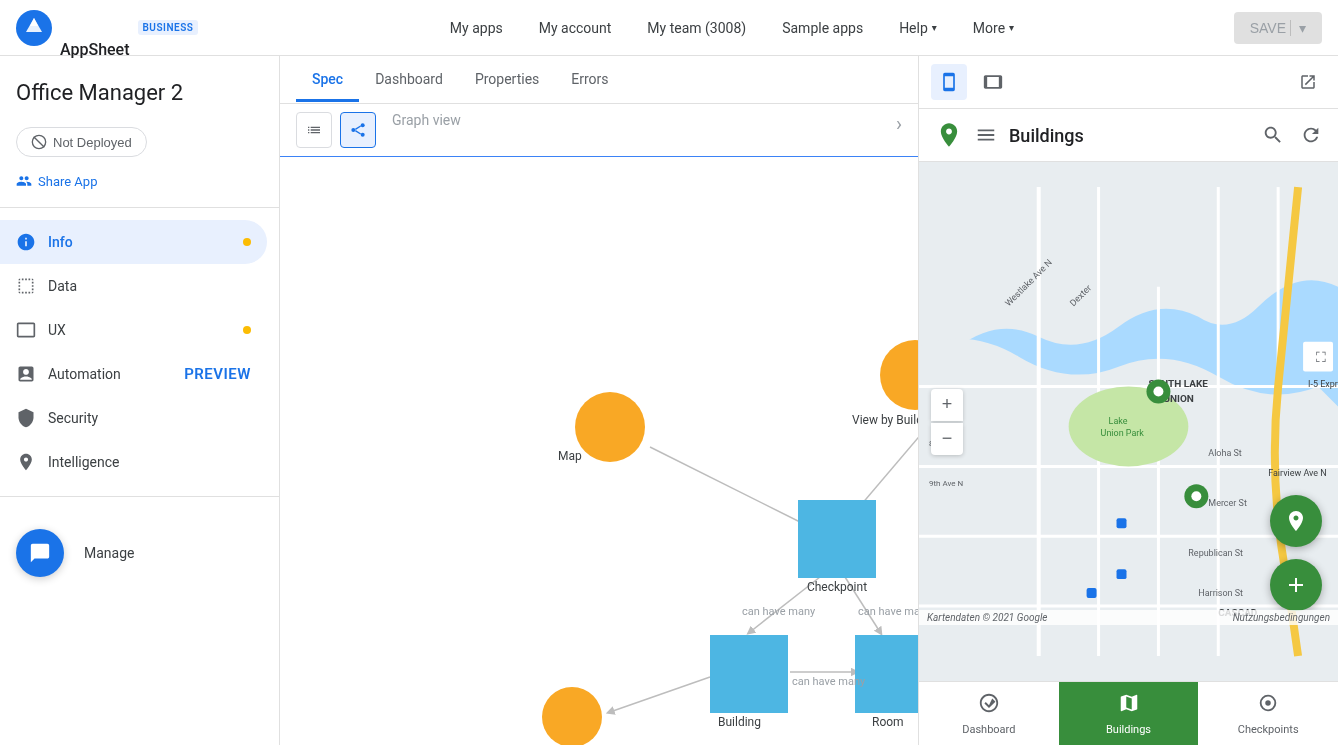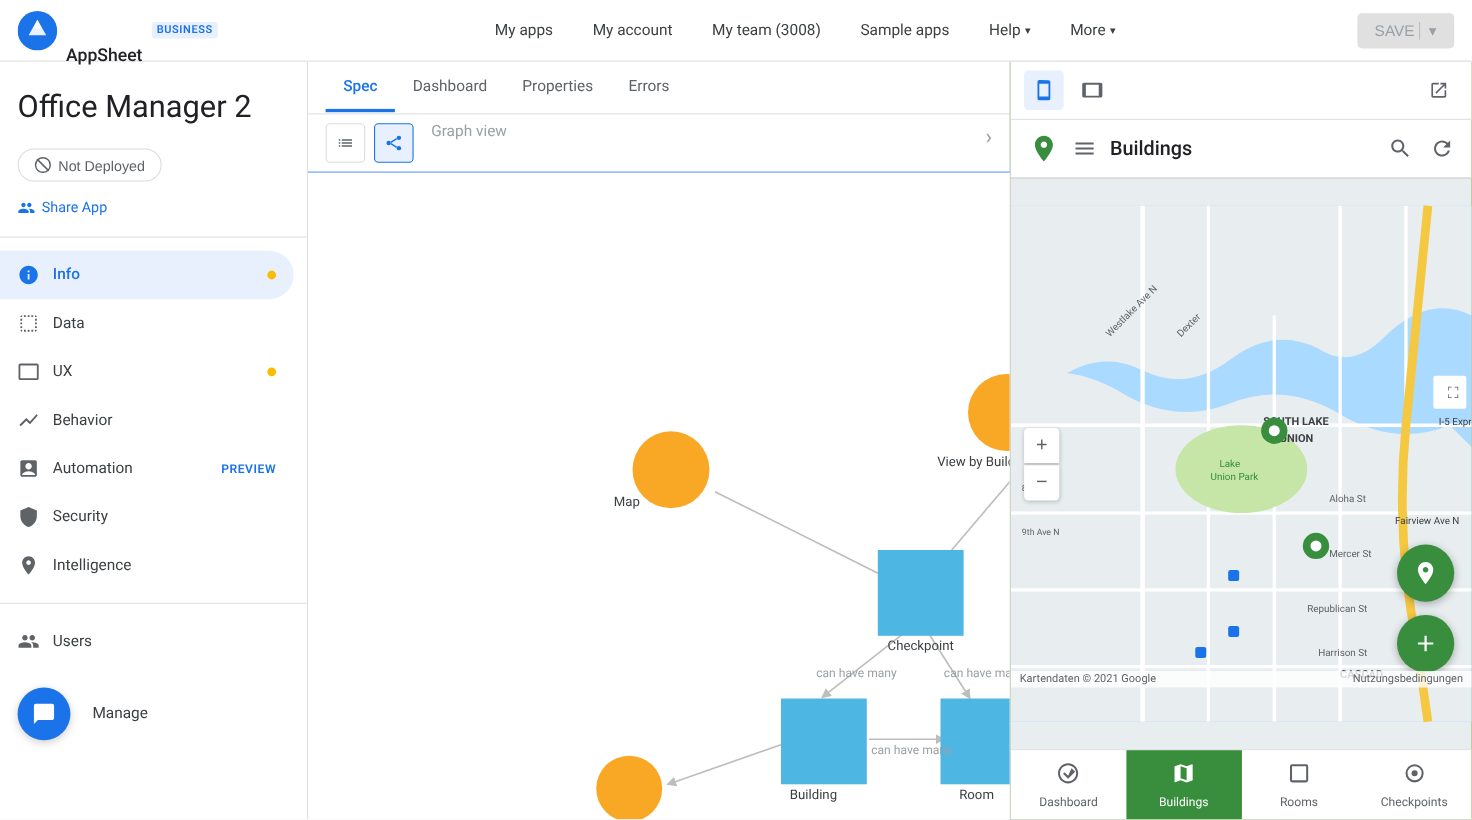--- a/index.html
+++ b/index.html
@@ -90,21 +90,21 @@
       width: 280px;
       background: #fff;
       border-right: 1px solid #e0e0e0;
       display: flex;
       flex-direction: column;
       padding: 24px 0 16px 0;
       overflow-y: auto;
       flex-shrink: 0;
     }
     .app-title {
-      font-size: 28px;
+      font-size: 22px;
       font-weight: 400;
       padding: 0 16px 16px 16px;
       color: #202124;
     }
     .sidebar-status {
       display: flex;
       align-items: center;
       gap: 8px;
       padding: 6px 16px;
       margin-bottom: 4px;
@@ -153,21 +153,21 @@
     .sidebar-item.active .sidebar-item-icon { color: #1a73e8; }
     .dot-badge {
       width: 8px;
       height: 8px;
       border-radius: 50%;
       background: #fbbc04;
       flex-shrink: 0;
     }
     .sidebar-item-label { flex: 1; }
     .preview-badge {
-      font-size: 11px;
+      font-size: 15px;
       color: #1a73e8;
       font-weight: 600;
       letter-spacing: 0.5px;
       text-transform: uppercase;
       margin-left: 4px;
     }
     .fab-btn {
       width: 48px;
       height: 48px;
       border-radius: 50%;
@@ -243,21 +243,21 @@
     .graph-canvas {
       flex: 1;
       position: relative;
       overflow: hidden;
       background: #fff;
     }
 
     
     .preview-panel {
       width: 420px;
-      background: #4d7c0f;
+      background: #bef264;
       border-left: 1px solid #e0e0e0;
       display: flex;
       flex-direction: column;
       flex-shrink: 0;
     }
     .preview-toolbar {
       display: flex;
       align-items: center;
       padding: 8px 12px;
       gap: 8px;
@@ -381,20 +381,21 @@
       position: absolute;
       bottom: 56px;
       left: 0;
       right: 0;
       background: rgba(255,255,255,0.8);
       font-size: 10px;
       color: #5f6368;
       padding: 2px 8px;
       display: flex;
       justify-content: space-between;
+      font-style: italic;
     }
 
     .preview-bottom-nav {
       display: flex;
       background: #fff;
       border-top: 1px solid #e0e0e0;
       height: 64px;
     }
     .bottom-nav-item {
       flex: 1;
@@ -508,28 +509,20 @@
     <div class="sidebar-item">
       <span class="sidebar-item-icon">
         <svg width="20" height="20" viewBox="0 0 24 24" fill="#5f6368">
             <path d="M21 3H3c-1.1 0-2 .9-2 2v14c0 1.1.9 2 2 2h18c1.1 0 2-.9 2-2V5c0-1.1-.9-2-2-2zm0 16H3V5h18v14z"></path>
           </svg>
       </span>
       <span class="sidebar-item-label">UX</span>
       <span class="dot-badge"></span>
     </div>
 
-    <div class="sidebar-item">
-      <span class="sidebar-item-icon">
-        <svg width="20" height="20" viewBox="0 0 24 24" fill="#5f6368">
-            <path d="M3.5 18.49l6-6.01 4 4L22 6.92l-1.41-1.41-7.09 7.97-4-4L2 16.99z"></path>
-          </svg>
-      </span>
-      <span class="sidebar-item-label">Behavior</span>
-    </div>
 
     <div class="sidebar-item">
       <span class="sidebar-item-icon">
         <svg width="20" height="20" viewBox="0 0 24 24" fill="#5f6368">
             <path d="M19 3H5c-1.1 0-2 .9-2 2v14c0 1.1.9 2 2 2h14c1.1 0 2-.9 2-2V5c0-1.1-.9-2-2-2zm-7 3c1.93 0 3.5 1.57 3.5 3.5S13.93 13 12 13s-3.5-1.57-3.5-3.5S10.07 6 12 6zm7 13H5v-.23c0-.62.28-1.2.76-1.58C7.47 15.82 9.64 15 12 15s4.53.82 6.24 2.19c.48.38.76.97.76 1.58V19z"></path>
           </svg>
       </span>
       <span class="sidebar-item-label">Automation</span>
       <span class="preview-badge">PREVIEW</span>
     </div>
@@ -547,28 +540,20 @@
       <span class="sidebar-item-icon">
         <svg width="20" height="20" viewBox="0 0 24 24" fill="#5f6368">
             <path d="M12 2C8.13 2 5 5.13 5 9c0 5.25 7 13 7 13s7-7.75 7-13c0-3.87-3.13-7-7-7zm0 9.5c-1.38 0-2.5-1.12-2.5-2.5s1.12-2.5 2.5-2.5 2.5 1.12 2.5 2.5-1.12 2.5-2.5 2.5z"></path>
           </svg>
       </span>
       <span class="sidebar-item-label">Intelligence</span>
     </div>
 
     <div class="sidebar-divider"></div>
 
-    <div class="sidebar-item">
-      <span class="sidebar-item-icon">
-        <svg width="20" height="20" viewBox="0 0 24 24" fill="#5f6368">
-            <path d="M16 11c1.66 0 2.99-1.34 2.99-3S17.66 5 16 5c-1.66 0-3 1.34-3 3s1.34 3 3 3zm-8 0c1.66 0 2.99-1.34 2.99-3S9.66 5 8 5C6.34 5 5 6.34 5 8s1.34 3 3 3zm0 2c-2.33 0-7 1.17-7 3.5V19h14v-2.5c0-2.33-4.67-3.5-7-3.5zm8 0c-.29 0-.62.02-.97.05 1.16.84 1.97 1.97 1.97 3.45V19h6v-2.5c0-2.33-4.67-3.5-7-3.5z"></path>
-          </svg>
-      </span>
-      <span class="sidebar-item-label">Users</span>
-    </div>
 
     <div style="display:flex; align-items:center; padding: 4px 0;">
       <button class="fab-btn">
         <svg width="22" height="22" viewBox="0 0 24 24" fill="white">
             <path d="M20 2H4c-1.1 0-2 .9-2 2v18l4-4h14c1.1 0 2-.9 2-2V4c0-1.1-.9-2-2-2z"></path>
           </svg>
       </button>
       <span class="sidebar-item-label" style="color:#3c4043; font-size:14px; padding-left:4px;">Manage</span>
     </div>
 
@@ -784,28 +769,20 @@
           <span class="bottom-nav-icon">
             <svg width="22" height="22" viewBox="0 0 24 24" fill="white">
                 <path d="M20.5 3l-.16.03L15 5.1 9 3 3.36 4.9c-.21.07-.36.25-.36.48V20.5c0 .28.22.5.5.5l.16-.03L9 18.9l6 2.1 5.64-1.9c.21-.07.36-.25.36-.48V3.5c0-.28-.22-.5-.5-.5zM15 19l-6-2.11V5l6 2.11V19z"></path>
               </svg>
           </span>
           <span>Buildings</span>
         </div>
         <div class="bottom-nav-item">
           <span class="bottom-nav-icon">
             <svg width="22" height="22" viewBox="0 0 24 24" fill="#5f6368">
-                <path d="M19 3H5c-1.1 0-2 .9-2 2v14c0 1.1.9 2 2 2h14c1.1 0 2-.9 2-2V5c0-1.1-.9-2-2-2zm0 16H5V5h14v14z"></path>
-              </svg>
-          </span>
-          <span>Rooms</span>
-        </div>
-        <div class="bottom-nav-item">
-          <span class="bottom-nav-icon">
-            <svg width="22" height="22" viewBox="0 0 24 24" fill="#5f6368">
                 <circle cx="12" cy="12" r="8" fill="none" stroke="#5f6368" stroke-width="2"></circle>
                 <circle cx="12" cy="12" r="3" fill="#5f6368"></circle>
               </svg>
           </span>
           <span>Checkpoints</span>
         </div>
       </div>
     </div>
   </div>
 

